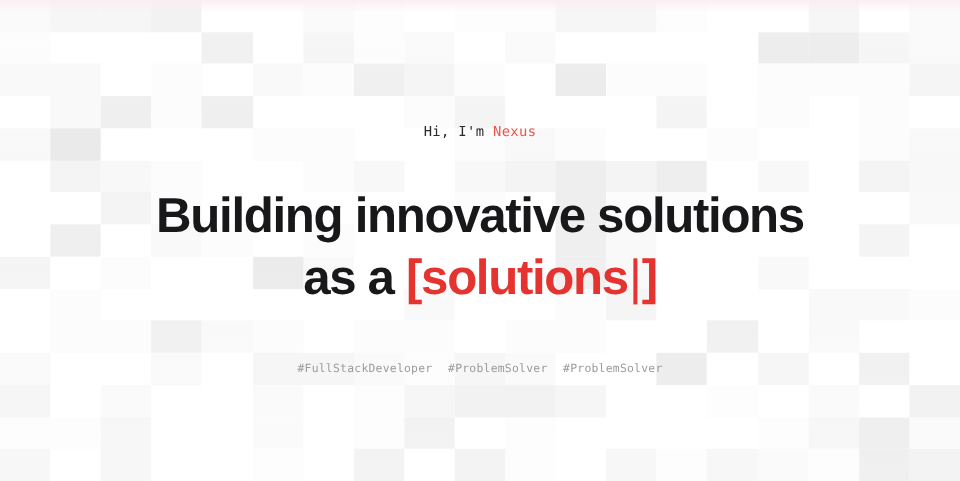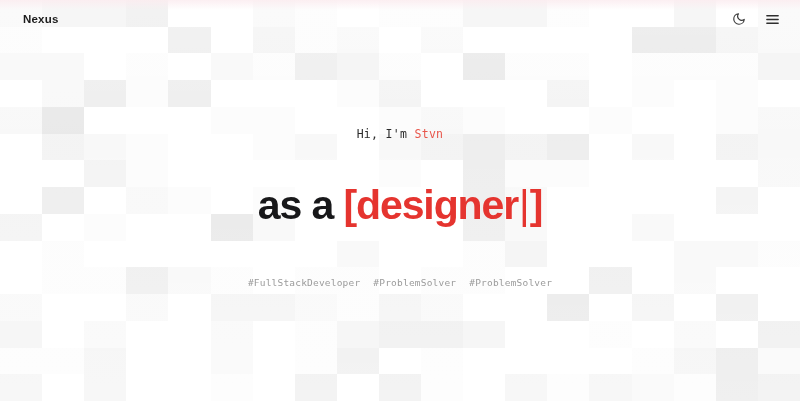--- a/index.html
+++ b/index.html
@@ -423,50 +423,30 @@
       <i style="background: rgb(252, 252, 252);"></i>
       <i style="background: rgb(243, 243, 243);"></i>
       <i style="background: rgb(248, 248, 248);"></i>
       <i style="background: rgb(252, 252, 252);"></i>
       <i style="background: rgb(232, 232, 232);"></i>
       <i style="background: rgb(237, 237, 237);"></i>
     </div>
   <div class="tint-top"></div>
   <div class="veil"></div>
 
-  <div class="header">
-    <div class="logo">Nexus</div>
-    <div class="header-actions">
-      <div class="icon-btn">
-        <span>
-          <svg width="14" height="14" viewBox="0 0 24 24" fill="none" stroke="#3a3a3a" stroke-width="2" stroke-linecap="round" stroke-linejoin="round">
-            <path d="M21 12.79A9 9 0 1 1 11.21 3 7 7 0 0 0 21 12.79z"></path>
-          </svg>
-        </span>
-      </div>
-      <div class="icon-btn">
-        <span>
-          <svg width="15" height="15" viewBox="0 0 24 24" fill="none" stroke="#2e2e2e" stroke-width="2.4" stroke-linecap="round">
-            <line x1="3" y1="6" x2="21" y2="6"></line>
-            <line x1="3" y1="12" x2="21" y2="12"></line>
-            <line x1="3" y1="18" x2="21" y2="18"></line>
-          </svg>
-        </span>
-      </div>
+
+  <div class="hero">
+
+    <div class="greeting">
+      <span>Hi, I'm </span><span class="name">Nexus</span>
     </div>
-  </div>
-
-  <div class="hero">
-
-    <div class="greeting">
-      <span>Hi, I'm </span><span class="name">Stvn</span>
-    </div>
 
     <h1 class="headline">
-      <span class="line2"><span>as a </span><span class="accent">[</span><span class="accent">designer</span><span class="cursor">|</span><span class="accent">]</span></span>
+      <span class="line1">Building innovative solutions</span>
+      <span class="line2"><span>as a </span><span class="accent">[</span><span class="accent">solutions</span><span class="cursor">|</span><span class="accent">]</span></span>
     </h1>
 
     <div class="tags">
       <span>#FullStackDeveloper</span>
       <span>#ProblemSolver</span>
       <span>#ProblemSolver</span>
     </div>
 
   </div>
 

